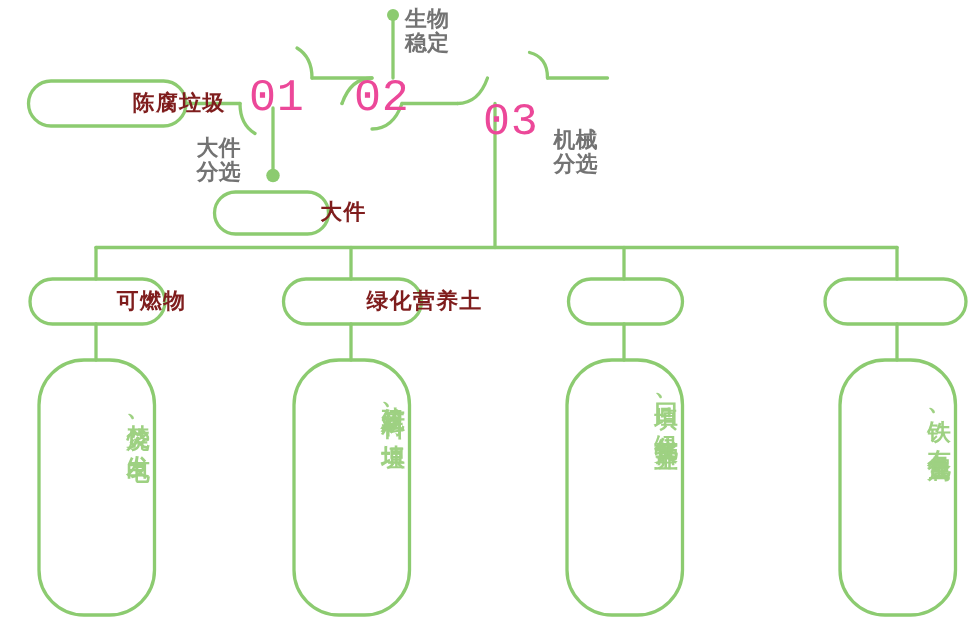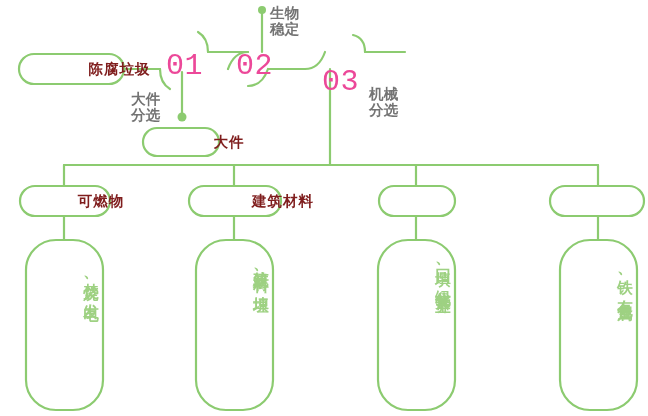--- a/index.html
+++ b/index.html
@@ -128,20 +128,20 @@
   <div class="lbl stage-label" style="left:131px;top:91px;">大件
 分选</div>
   <div class="lbl stage-label" style="left:270px;top:5px;">生物
 稳定</div>
   <div class="lbl stage-label" style="left:369px;top:86px;">机械
 分选</div>
 
   <div class="lbl pill-text" style="left:143px;top:134px;width:76px;">大件</div>
 
   <div class="lbl pill-text" style="left:20px;top:193px;width:66px;">可燃物</div>
-  <div class="lbl pill-text" style="left:189px;top:193px;width:92px;">建筑材料</div>
+  <div class="lbl pill-text" style="left:189px;top:193px;width:92px;">绿化营养土</div>
 
   <div class="vbox-text" style="left:26px;top:270px;width:77px;height:130px;">焚烧、发电</div>
   <div class="vbox-text" style="left:196px;top:258px;width:77px;height:148px;">建筑材料、填埋</div>
   <div class="vbox-text" style="left:378px;top:256px;width:77px;height:150px;">回填、绿化营养土</div>
   <div class="vbox-text" style="left:560px;top:268px;width:77px;height:136px;">铁、有色金属</div>
 
 </div>
 
 </body></html>

